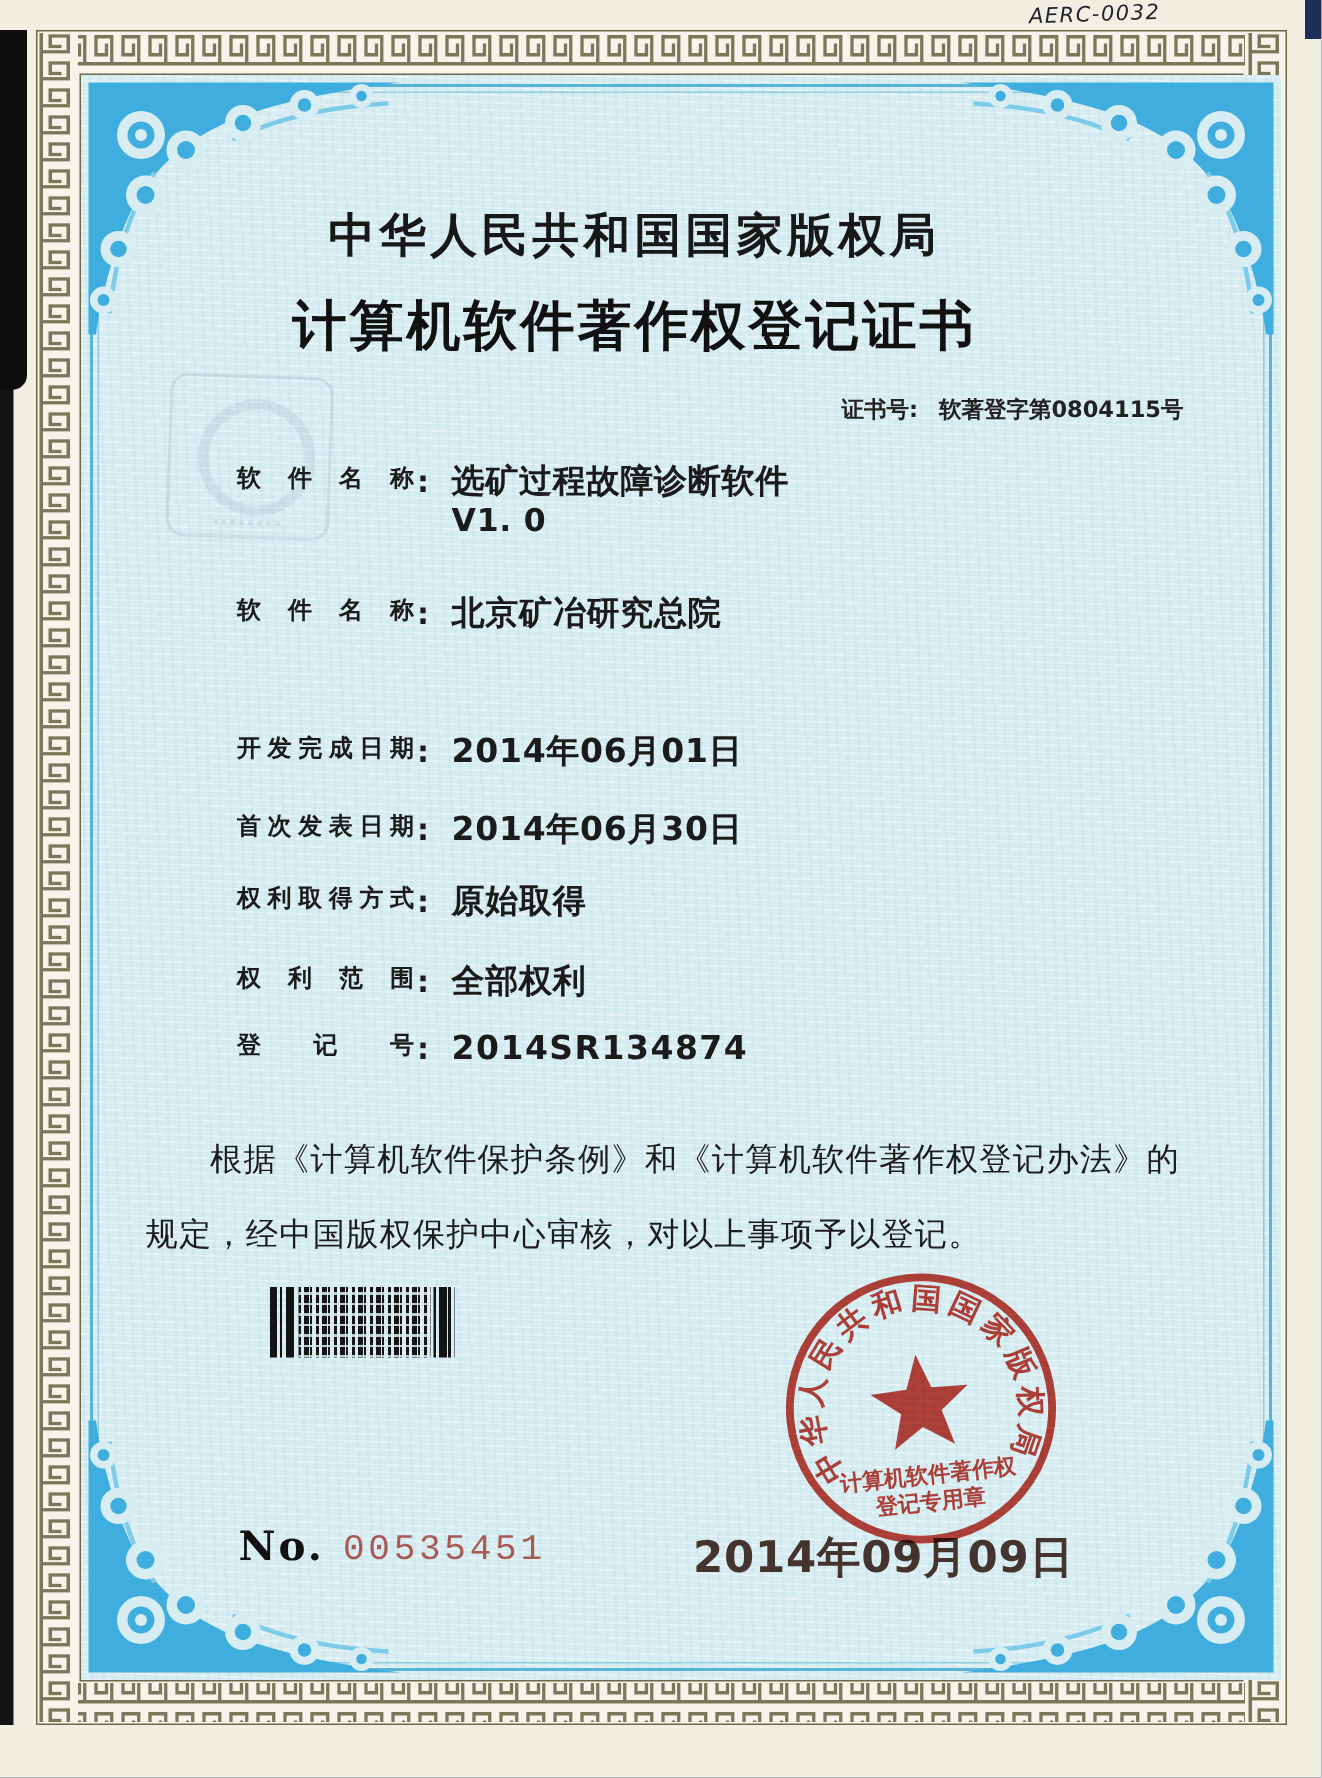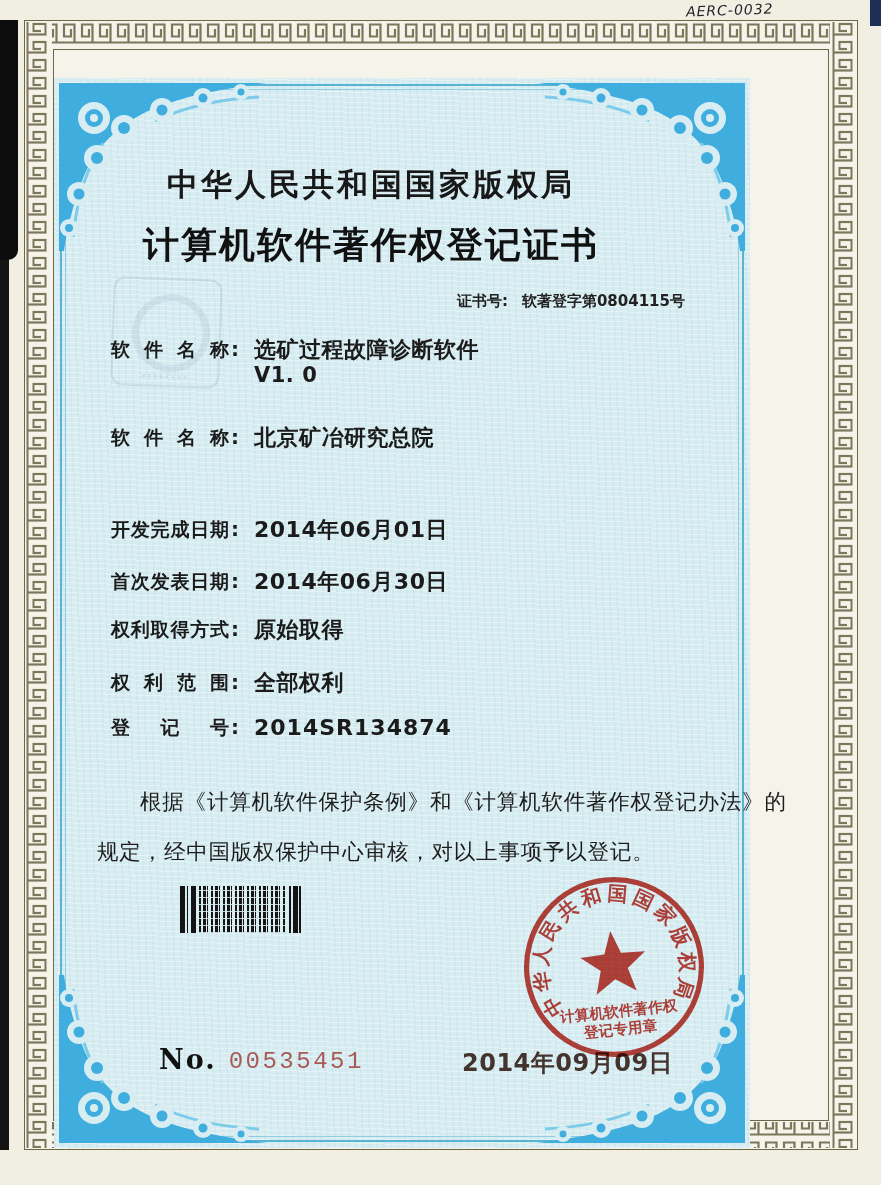--- a/index.html
+++ b/index.html
@@ -8,61 +8,61 @@
   
   .edge-left{position:absolute;left:0;top:20px;width:9px;height:1130px;background:#141414;}
   .edge-left-blob{position:absolute;left:0;top:20px;width:18px;height:240px;background:#0d0d0d;border-radius:0 0 10px 0;}
   .edge-tr{position:absolute;right:0;top:0;width:11px;height:26px;background:#1e2f57;}
   
   .handwriting{position:absolute;left:686px;top:2px;font-style:italic;font-size:14px;
                letter-spacing:1px;color:#23232e;transform:rotate(-2deg);}
   
   .meander{position:absolute;left:24px;top:20px;}
   
-  .cert{position:absolute;left:54px;top:50px;width:696px;height:1070px;background-color:#d8edf2;
+  .cert{position:absolute;left:54px;top:50px;width:800px;height:1070px;background-color:#d8edf2;
         background-image:repeating-linear-gradient(2deg,rgba(255,255,255,.35) 0 1px,rgba(255,255,255,0) 1px 5px),
-                         repeating-linear-gradient(88deg,rgba(140,200,215,.12) 0 2px,rgba(140,200,215,0) 2px 7px);margin-top:28px;}
+                         repeating-linear-gradient(88deg,rgba(140,200,215,.12) 0 2px,rgba(140,200,215,0) 2px 7px);}
   .inner-frame-a{position:absolute;inset:6px;border:2px solid #57b4d3;pointer-events:none;}
   .inner-frame-b{position:absolute;inset:11px;border:1px solid rgba(87,180,211,.55);pointer-events:none;}
   .corner{position:absolute;width:215px;height:175px;}
   .corner.tl{left:3px;top:3px;}
   .corner.tr{right:3px;top:3px;transform:scaleX(-1);}
   .corner.bl{left:3px;bottom:3px;transform:scaleY(-1);}
   .corner.br{right:3px;bottom:3px;transform:scale(-1,-1);}
   
   .heading{position:absolute;left:0;right:62px;text-align:center;}
   .authority{top:86px;font-family:"DejaVu Serif",serif;font-size:31px;font-weight:800;letter-spacing:3px;color:#181818;}
   .cert-title{top:143px;font-family:"DejaVu Serif",serif;font-size:36px;font-weight:900;letter-spacing:2px;color:#111;}
   .certno{position:absolute;top:214px;right:65px;font-size:15px;font-weight:700;color:#222;}
   .certno .lbl{margin-right:14px;}
   
   .field-row{position:absolute;left:57px;display:flex;align-items:flex-start;}
-  .flabel{display:inline-block;width:118px;font-size:19px;font-weight:700;
-          text-align:justify;text-align-last:justify;color:#1b1b1b;}
+  .flabel{display:inline-block;width:118px;font-size:16px;font-weight:700;
+          text-align:justify;text-align-last:justify;color:#1b1b1b;padding-left:47px;}
   .fcolon{width:12px;margin-left:2px;font-size:20px;font-weight:700;}
   .fvalue{margin-left:11px;font-size:22px;font-weight:700;letter-spacing:.5px;line-height:1.2;color:#1b1b1b;}
   .fvalue .v2{font-size:21px;}
   
   .statement{position:absolute;left:43px;top:699px;width:706px;font-size:21.5px;font-weight:400;
              letter-spacing:.8px;line-height:50px;text-indent:2em;color:#1c1c1c;}
   
   .barcode{position:absolute;left:126px;top:808px;width:123px;height:47px;}
   .barcode .b-start{position:absolute;left:0;top:0;bottom:0;width:17px;
     background:repeating-linear-gradient(90deg,#141414 0 5px,rgba(0,0,0,0) 5px 7px,#141414 7px 8px,rgba(0,0,0,0) 8px 11px);}
   .barcode .b-stop{position:absolute;right:0;top:0;bottom:0;width:14px;
     background:repeating-linear-gradient(90deg,#141414 0 2px,rgba(0,0,0,0) 2px 4px,#141414 4px 9px,rgba(0,0,0,0) 9px 10px);}
   .barcode .b-mid{position:absolute;left:19px;right:16px;top:0;bottom:0;
     background:repeating-linear-gradient(0deg,rgba(216,237,242,.85) 0 1.5px,rgba(0,0,0,0) 1.5px 7px),
                repeating-linear-gradient(90deg,#161616 0 2px,rgba(0,0,0,0) 2px 4px,#161616 4px 7px,rgba(0,0,0,0) 7px 8px,#161616 8px 9px,rgba(0,0,0,0) 9px 12px);}
   
   .serial-row{position:absolute;left:105px;top:966px;}
   .no-prefix{font-family:"DejaVu Serif",serif;font-size:27px;font-weight:700;letter-spacing:2px;color:#111;}
   .serial-num{font-family:"Liberation Mono",monospace;font-size:24px;font-weight:500;
               letter-spacing:2.5px;color:#a85a55;margin-left:12px;vertical-align:1px;}
-  .issue-date{position:absolute;left:408px;top:969px;font-size:24px;font-weight:700;
+  .issue-date{position:absolute;left:408px;top:969px;font-size:29px;font-weight:700;
               letter-spacing:.5px;color:#45342e;z-index:3;}
   
   .seal{position:absolute;left:465px;top:794px;width:190px;height:190px;z-index:4;
         mix-blend-mode:multiply;opacity:.93;transform:rotate(-6deg);}
   
   .embossed{position:absolute;left:58px;top:200px;width:105px;height:105px;opacity:.55;
             border:2px solid rgba(130,150,175,.38);border-radius:12px;transform:rotate(2deg);}
   .embossed .emb-circle{position:absolute;left:18px;top:14px;width:64px;height:64px;border-radius:50%;
             border:7px solid rgba(130,150,175,.28);}
   .embossed .emb-marks{position:absolute;left:30px;bottom:7px;width:44px;height:0;

